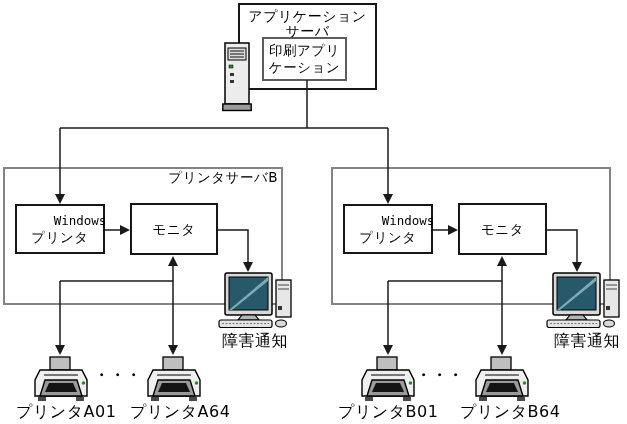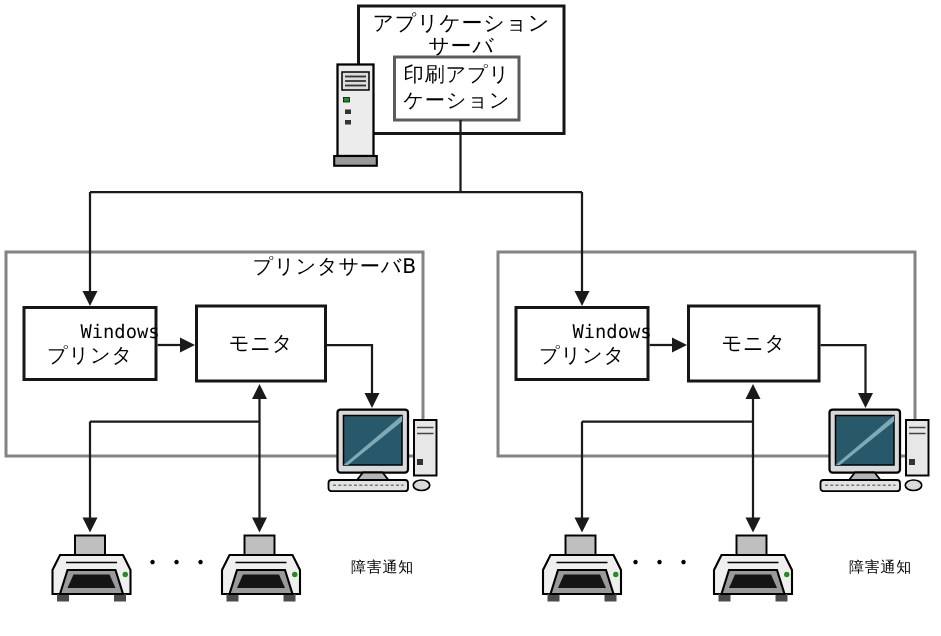--- a/index.html
+++ b/index.html
@@ -9,21 +9,21 @@
   }
   .box{position:absolute;box-sizing:border-box;background:#ffffff;}
   .black-border{border:2px solid #161616;}
   .dark-border{border:2px solid #5c5c5c;}
   .gray-border{border:2px solid #838383;}
   .col-center{display:flex;flex-direction:column;align-items:center;justify-content:center;text-align:center;}
   .col-top{display:flex;flex-direction:column;align-items:center;text-align:center;}
   .jp{font-size:13.5px;line-height:17px;letter-spacing:0.5px;white-space:nowrap;}
   .jp-lg{font-size:14px;line-height:15px;letter-spacing:0.5px;white-space:nowrap;}
   .mono{font-family:"DejaVu Sans Mono",monospace;font-size:12.5px;line-height:16px;padding-left:40px;}
-  .lbl{position:absolute;font-size:10px;letter-spacing:0.5px;text-align:center;white-space:nowrap;margin-top:40px;}
+  .lbl{position:absolute;font-size:16px;letter-spacing:0.5px;text-align:center;white-space:nowrap;}
   .title-right{position:absolute;font-size:13.5px;letter-spacing:0.5px;text-align:right;white-space:nowrap;}
   .dots{position:absolute;font-size:15px;font-weight:bold;letter-spacing:1px;text-align:center;white-space:nowrap;}
   svg.overlay{position:absolute;left:0;top:0;width:627px;height:424px;pointer-events:none;}
 </style>
 </head>
 <body>
 
 <div class="canvas">
 
   <div class="box black-border col-top" style="left:238px;top:3px;width:139px;height:87px;padding-top:4px;">

